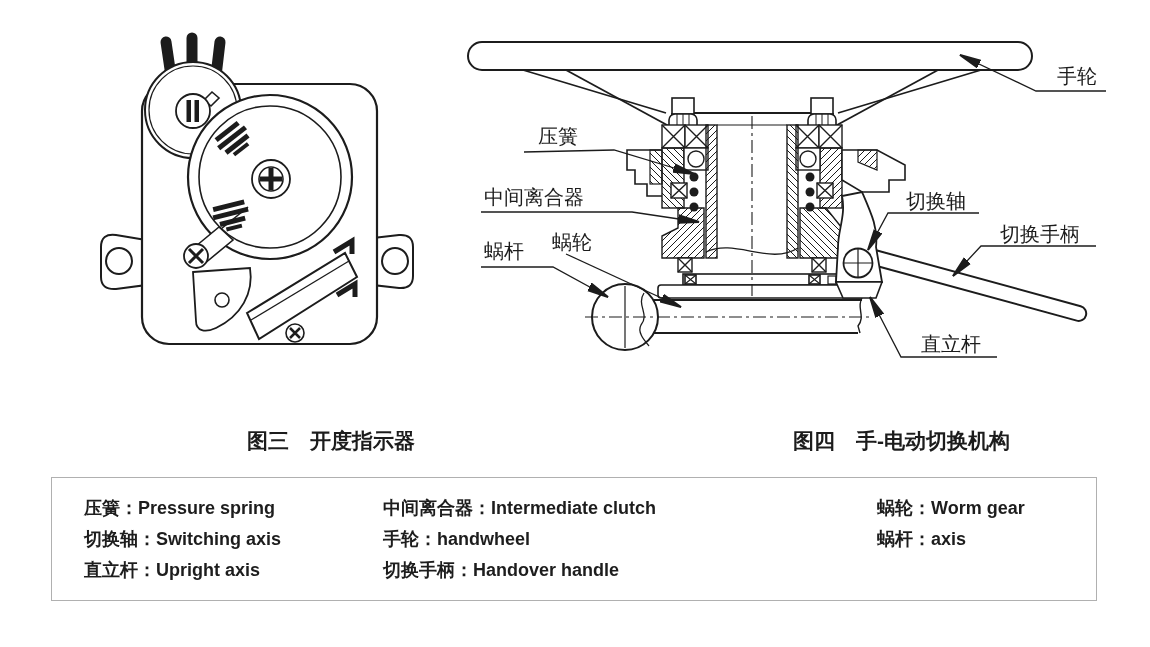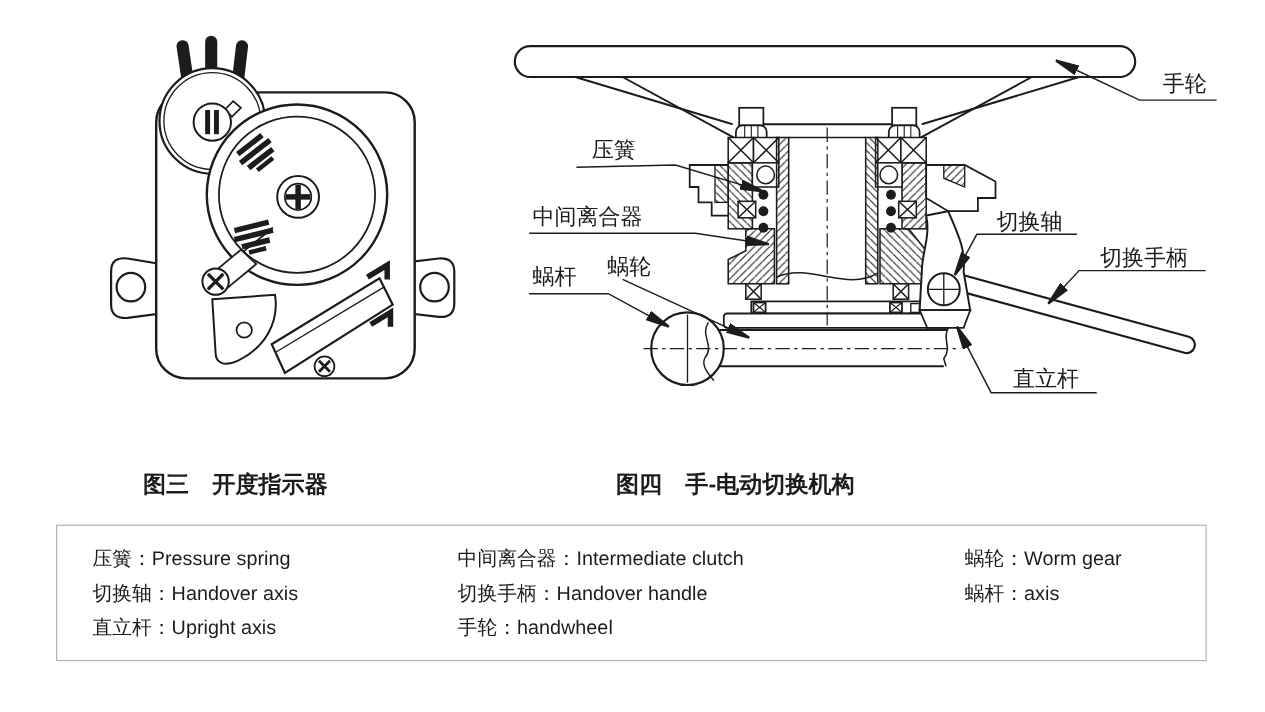--- a/index.html
+++ b/index.html
@@ -1,24 +1,24 @@
 <!DOCTYPE html>
 <html><head>
 <meta charset="utf-8">
 <style>
   html,body{margin:0;padding:0;background:#fff;}
   .page{position:relative;width:1150px;height:647px;background:#ffffff;overflow:hidden;
         font-family:"Liberation Sans","DejaVu Sans",sans-serif;color:#1c1c1c;}
   svg{position:absolute;overflow:visible;}
   svg text{font-family:"Liberation Sans","DejaVu Sans",sans-serif;fill:#1c1c1c;}
-  .cap{position:absolute;text-align:left;white-space:pre;}
+  .cap{position:absolute;text-align:right;white-space:pre;}
   .cap .zh{font-weight:bold;font-size:21px;line-height:26px;}
   .cap .en{font-size:18px;line-height:25px;}
   .legend{position:absolute;left:51px;top:477px;width:1044px;height:122px;
-          border:1.5px solid #b0b0b0;background:#fff;}
+          border:1.5px solid #b0b0b0;background:#fff;font-weight:bold;}
   .lcol{position:absolute;top:15px;font-size:18px;line-height:31px;color:#1d1d1d;}
   .lcol .li{white-space:pre;}
 </style>
 </head>
 <body>
 
 <div class="page">
 
   <svg style="left:95px;top:25px;" width="325" height="330" viewBox="95 25 325 330" fill="none" stroke="#1c1c1c" stroke-width="2">
 
@@ -247,35 +247,35 @@
       <text x="906" y="208">切换轴</text>
       <text x="1000" y="241">切换手柄</text>
       <text x="921" y="351">直立杆</text>
     </g>
   </svg>
 
   <div class="cap" style="left:130px;top:392px;width:285px;">
     <div class="zh">图三　开度指示器</div>
     <div class="en">Figure 3  Opening indicator</div>
   </div>
-  <div class="cap" style="left:560px;top:392px;width:470px;">
+  <div class="cap" style="left:540px;top:392px;width:470px;">
     <div class="zh">图四　手-电动切换机构</div>
     <div class="en">Figure 4   Hand electric switching mechanism</div>
   </div>
 
   <div class="legend">
     <div class="lcol" style="left:32px;">
       <div class="li"><span>压簧</span><span>：</span><span>Pressure spring</span></div>
-      <div class="li"><span>切换轴</span><span>：</span><span>Handover axis</span></div>
+      <div class="li"><span>切换轴</span><span>：</span><span>Switching axis</span></div>
       <div class="li"><span>直立杆</span><span>：</span><span>Upright axis</span></div>
     </div>
-    <div class="lcol" style="left:364px;">
+    <div class="lcol" style="left:331px;">
       <div class="li"><span>中间离合器</span><span>：</span><span>Intermediate clutch</span></div>
+      <div class="li"><span>手轮</span><span>：</span><span>handwheel</span></div>
       <div class="li"><span>切换手柄</span><span>：</span><span>Handover handle</span></div>
-      <div class="li"><span>手轮</span><span>：</span><span>handwheel</span></div>
     </div>
     <div class="lcol" style="left:825px;">
       <div class="li"><span>蜗轮</span><span>：</span><span>Worm gear</span></div>
       <div class="li"><span>蜗杆</span><span>：</span><span>axis</span></div>
     </div>
   </div>
 
 </div>
 
 </body></html>

